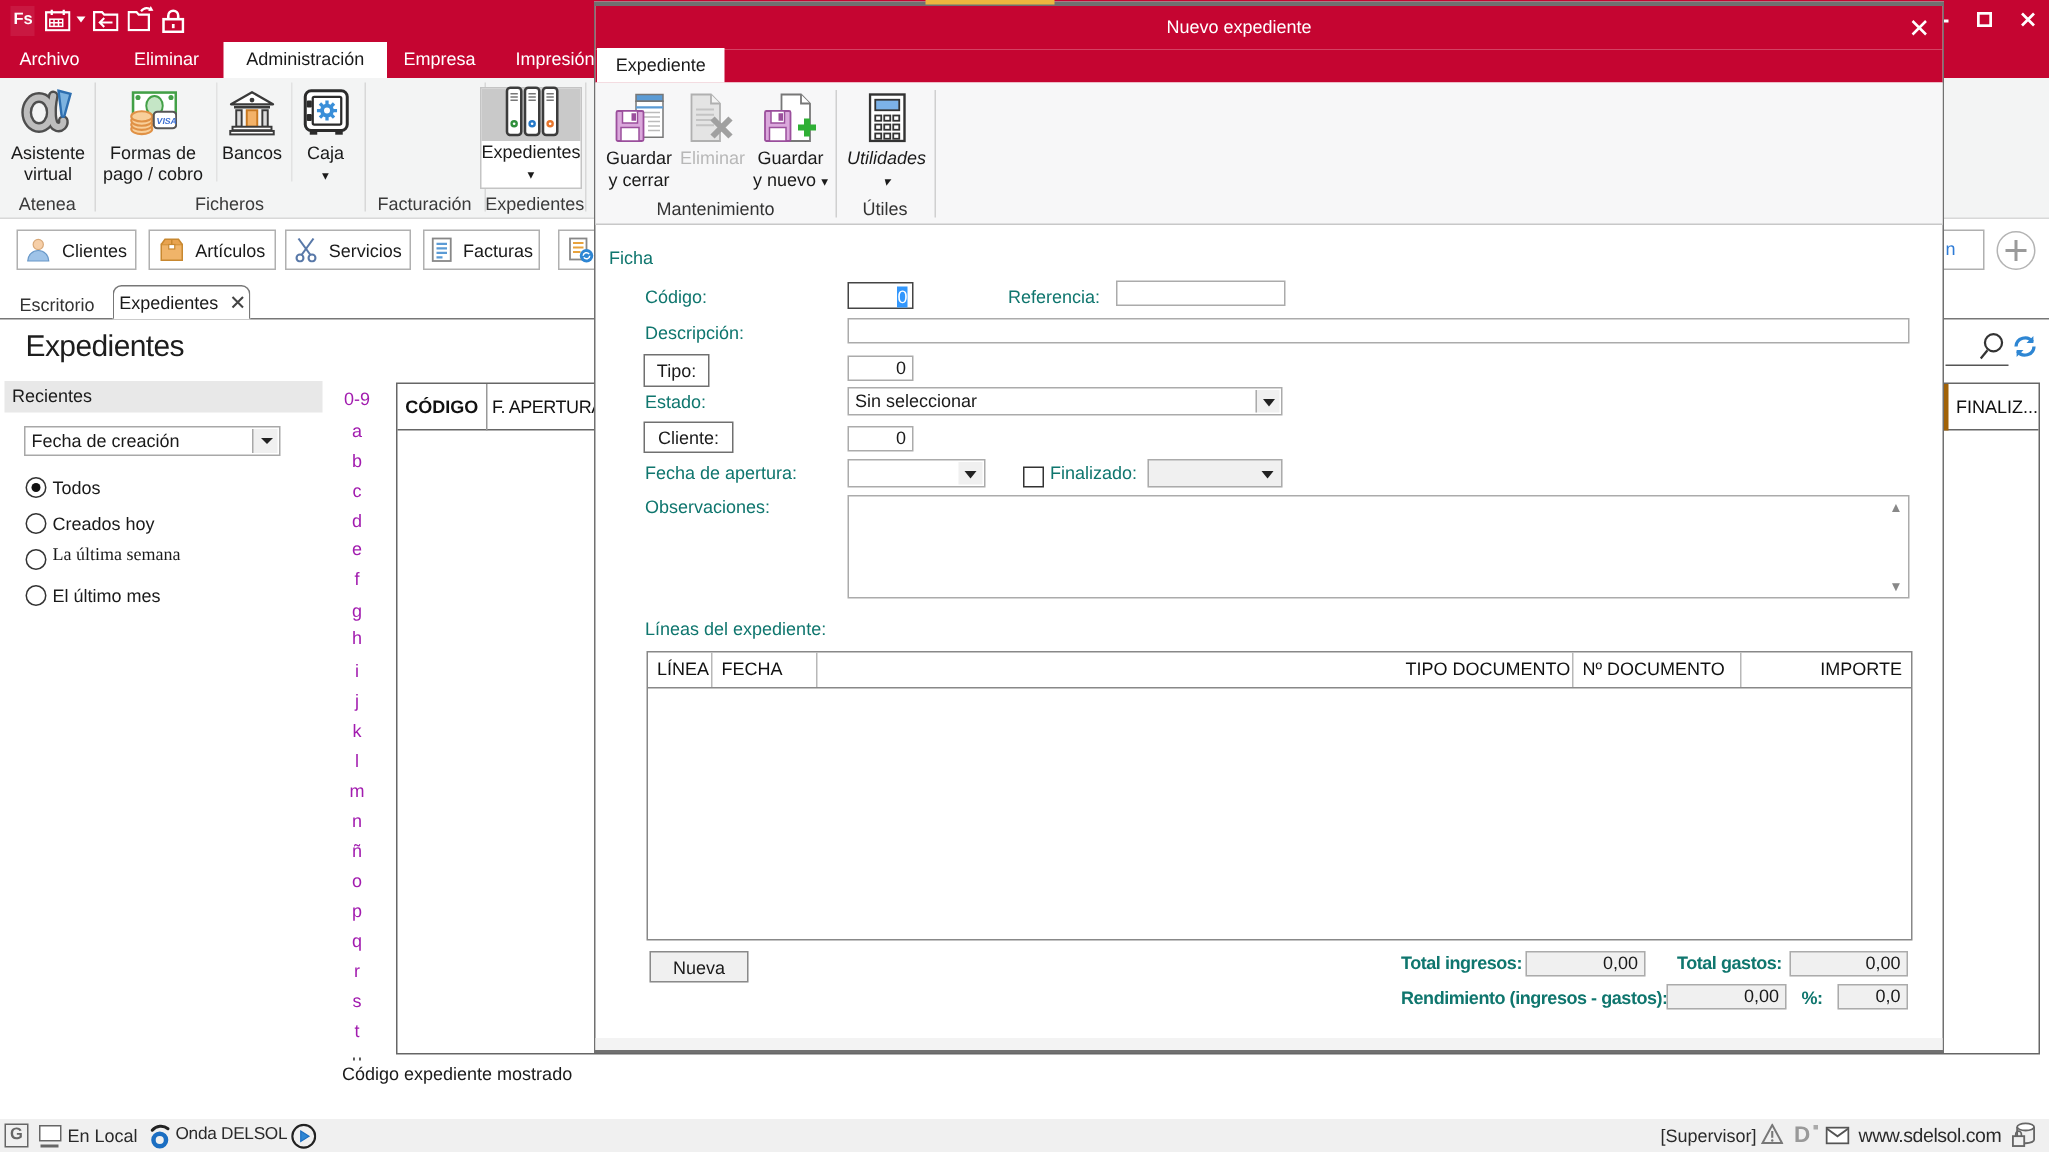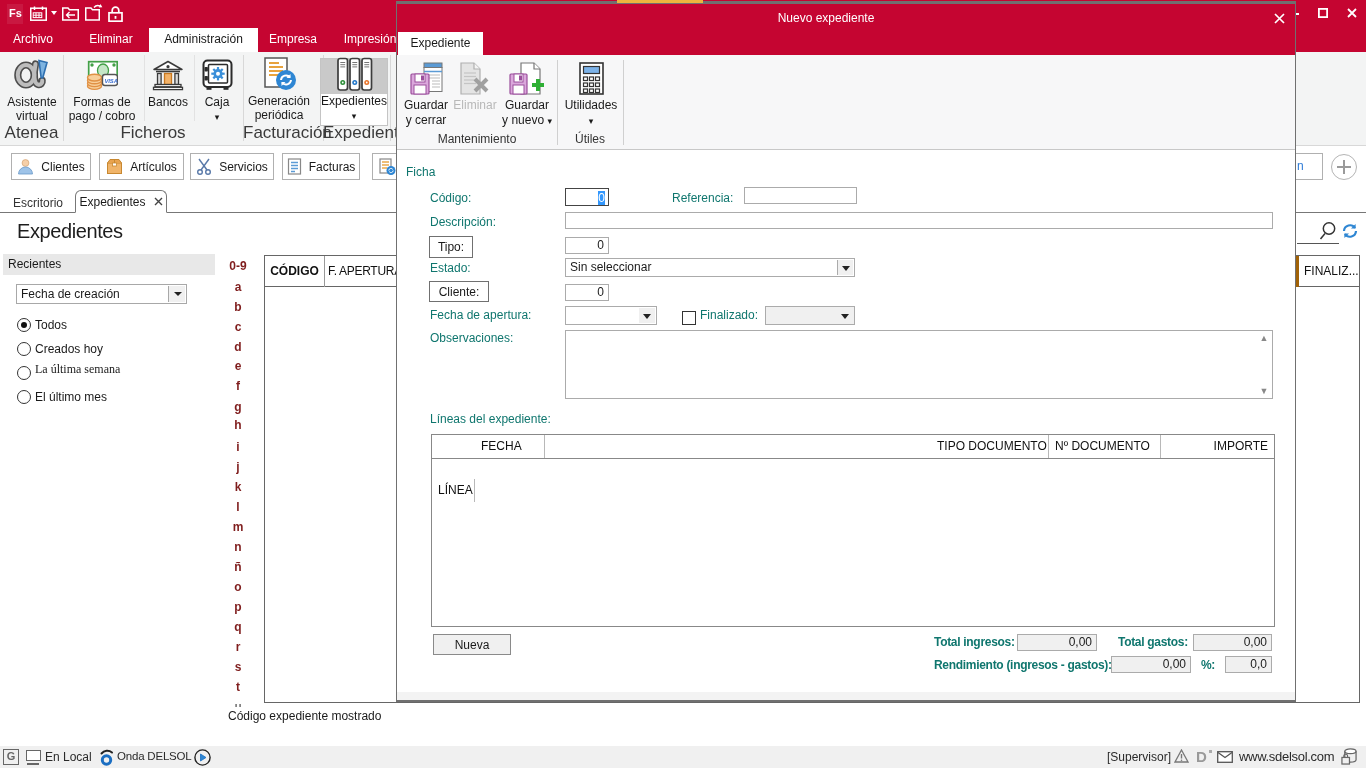--- a/index.html
+++ b/index.html
@@ -5,37 +5,37 @@
 * { margin:0; padding:0; box-sizing:border-box; }
 html,body { width:1366px; height:768px; overflow:hidden; font-family:"Liberation Sans", sans-serif; background:#fff; }
 .abs { position:absolute; }
 #stage { position:relative; width:1366px; height:768px; background:#fff; }
 #titlebar { left:0; top:0; width:1366px; height:28px; background:#c50531; }
 #tabrow { left:0; top:28px; width:1366px; height:24px; background:#c50531; }
 .mtab { position:absolute; top:0; height:24px; color:#fff; font-size:12px; line-height:23px; text-align:center; }
 .mtab.sel { background:#fff; color:#1a1a1a; }
 #ribbon { left:0; top:52px; width:1366px; height:94px; background:#f3f4f4; border-bottom:1px solid #d8d8d8; }
 .rgsep { position:absolute; top:3px; width:1px; height:86px; background:#d8d8d8; }
-.rlabel { position:absolute; bottom:2px; font-size:17px; color:#3a3a3a; text-align:center; }
+.rlabel { position:absolute; bottom:2px; font-size:12px; color:#3a3a3a; text-align:center; }
 .rbtn { position:absolute; top:3px; text-align:center; font-size:12px; color:#1a1a1a; }
 .rbtn .cap { line-height:14px; }
 .icw { display:flex; align-items:center; justify-content:center; }
 #toolbar { left:0; top:147px; width:1366px; height:38px; background:#fff; }
 .qbtn { position:absolute; top:6px; height:27px; border:1px solid #b0b0b0; background:#fff; font-size:12px; color:#1a1a1a; display:flex; align-items:center; justify-content:center; gap:7px; }
 #tabstrip { left:0; top:185px; width:1366px; height:28px; background:#fff; border-bottom:1px solid #777; }
 #seltab { position:absolute; left:75px; top:190px; width:92px; height:23px; background:#fff; border:1px solid #777; border-bottom:1px solid #fff; border-radius:6px 6px 0 0; font-size:12px; color:#1a1a1a; display:flex; align-items:center; justify-content:center; gap:8px; z-index:2; }
 #heading { left:17px; top:220px; font-size:20px; letter-spacing:-0.4px; color:#1d1d1d; }
 #rechdr { left:3px; top:254px; width:212px; height:21px; background:#e8e8e8; font-size:12px; color:#1a1a1a; line-height:21px; padding-left:5px; }
 #combo1 { left:16px; top:284px; width:171px; height:20px; border:1px solid #a8a8a8; background:#fff; font-size:12px; color:#1a1a1a; line-height:18px; padding-left:4px; }
 .arr { position:absolute; right:1px; top:1px; width:17px; height:16px; background:#f0f0f0; }
 .arr::after { content:''; position:absolute; left:4.5px; top:6px; border:4px solid transparent; border-top:4px solid #222; }
 .radio { position:absolute; left:17px; width:14px; height:14px; border:1px solid #333; border-radius:50%; background:#fff; }
 .radio.on::after { content:''; position:absolute; left:3px; top:3px; width:6px; height:6px; background:#111; border-radius:50%; }
 .rlab { position:absolute; left:35px; font-size:12px; color:#1a1a1a; line-height:15px; }
-.al { position:absolute; left:227px; width:22px; text-align:center; font-size:12px; color:#7f1d1d;font-weight:bold; }
+.al { position:absolute; left:227px; width:22px; text-align:center; font-size:12px; color:#a21caf; }
 #mtable { left:264px; top:255px; width:1096px; height:448px; border:1px solid #666; background:#fff; }
 .mth { position:absolute; top:0; height:31px; font-size:12px; color:#111; line-height:31px; white-space:nowrap; overflow:hidden; }
 #mthead { position:absolute; left:0; top:0; width:100%; height:31px; border-bottom:1px solid #666; }
 #statusbar { left:0; top:746px; width:1366px; height:22px; background:#f0f0f0; font-size:12px; color:#2a2a2a; }
 #nomsg { left:228px; top:709px; font-size:12px; color:#1a1a1a; }
 .sitem { position:absolute; }
 
 #dlg { left:396px; top:1px; width:900px; height:701px; background:#fff; border:1px solid #707070; border-top:3px solid #707070; border-bottom:2px solid #707070; z-index:10; }
 #dtitle { position:absolute; left:0; top:0; width:100%; height:29px; background:#c50531; color:#fff; font-size:12px; }
 #dtabrow { position:absolute; left:0; top:29px; width:100%; height:22px; background:#c50531; }
@@ -195,38 +195,20 @@
             </g>
         <circle cx="16" cy="14.7" r="2" fill="#fff"></circle>
         <g fill="#2b2b2b">
               <rect x="4.5" y="28" width="5" height="2.8"></rect>
               <rect x="21.5" y="28" width="5" height="2.8"></rect>
             </g>
       </svg>
         </div>
       <div class="cap">Caja<br><span style="font-size:9px;">▾</span></div>
     </div>
-    <div class="rbtn" style="left:245px;width:68px;">
-      <div class="icw" style="height:39px;">
-          <svg width="36" height="36" viewBox="0 0 36 36">
-        <rect x="4" y="1" width="22" height="29" fill="#fff" stroke="#555" stroke-width="1.5"></rect>
-        <g stroke="#e8a33d" stroke-width="2">
-              <line x1="8" y1="6" x2="18" y2="6"></line>
-              <line x1="8" y1="10" x2="22" y2="10"></line>
-              <line x1="8" y1="14" x2="22" y2="14"></line>
-              <line x1="8" y1="18" x2="22" y2="18"></line>
-            </g>
-        <circle cx="25" cy="23" r="10" fill="#2e86d3"></circle>
-        <path d="M20 23 a5 5 0 0 1 9 -2.5 M30 23 a5 5 0 0 1 -9 2.5" fill="none" stroke="#fff" stroke-width="2"></path>
-        <path d="M29.5 17 L29.5 21 L25.5 21 Z" fill="#fff"></path>
-            <path d="M20.5 29 L20.5 25 L24.5 25 Z" fill="#fff"></path>
-      </svg>
-        </div>
-      <div class="cap">Generación<br>periódica</div>
-    </div>
     <div class="abs" style="left:320px;top:6px;width:68px;height:68px;border:1px solid #c4c4c4;background:#fff;"></div>
       <div class="abs" style="left:321px;top:7px;width:66px;height:35px;background:#c9c9c9;"></div>
     <div class="rbtn" style="left:320px;width:68px;">
       <div class="icw" style="height:39px;">
           <svg width="38" height="36" viewBox="0 0 38 36">
         <g>
           <rect x="3" y="1.5" width="9.5" height="31.5" rx="2.2" fill="#fff" stroke="#3c3c3c" stroke-width="1.7"></rect>
           <rect x="15" y="1.5" width="9.5" height="31.5" rx="2.2" fill="#fff" stroke="#3c3c3c" stroke-width="1.7"></rect>
           <rect x="27" y="1.5" width="9.5" height="31.5" rx="2.2" fill="#fff" stroke="#3c3c3c" stroke-width="1.7"></rect>
           <g stroke="#777" stroke-width="1">
@@ -469,21 +451,21 @@
                 <rect x="1" y="12" width="17" height="20" rx="1" fill="#dba8dc" stroke="#9b4f9c" stroke-width="1.2"></rect>
                 <rect x="5" y="12" width="9" height="8" fill="#fff" stroke="#9b4f9c" stroke-width="1"></rect>
                 <rect x="10" y="13.5" width="3" height="5" fill="#9b4f9c"></rect>
                 <rect x="4" y="23" width="11" height="9" fill="#fff" stroke="#9b4f9c" stroke-width="1"></rect>
               </g>
           <path d="M29 17 L29 29 M23 23 L35 23" stroke="#2faf35" stroke-width="4"></path>
         </svg>
           </div>
         <div class="cap">Guardar<br>y nuevo <span style="font-size:9px;">▾</span></div>
       </div>
-      <div class="dbtn" style="left:166px;width:56px;">
+      <div class="dbtn" style="left:166px;width:56px;font-style:italic;">
         <div class="icw" style="height:39px;">
             <svg width="25" height="33" viewBox="0 0 25 33">
           <rect x="1" y="1" width="23" height="31" fill="#fff" stroke="#333" stroke-width="1.6"></rect>
           <rect x="4.5" y="4.5" width="16" height="7" fill="#7cb2e8" stroke="#333" stroke-width="1.2"></rect>
           <g fill="#fff" stroke="#333" stroke-width="1.2">
                 <rect x="4.5" y="15" width="4" height="3.5"></rect>
                 <rect x="10.5" y="15" width="4" height="3.5"></rect>
                 <rect x="16.5" y="15" width="4" height="3.5"></rect>
                 <rect x="4.5" y="21" width="4" height="3.5"></rect>
                 <rect x="10.5" y="21" width="4" height="3.5"></rect>
@@ -522,28 +504,28 @@
         <span class="carr"></span>
       </div>
     <div class="flabel" style="left:33px;top:327px;">Observaciones:</div>
     <div class="finput" style="left:168px;top:326px;width:708px;height:69px;">
       <div style="position:absolute;right:0;top:0;width:16px;height:14px;color:#888;font-size:9px;text-align:center;line-height:14px;">▲</div>
       <div style="position:absolute;right:0;bottom:0;width:16px;height:14px;color:#888;font-size:9px;text-align:center;line-height:14px;">▼</div>
     </div>
     <div class="flabel" style="left:33px;top:408px;">Líneas del expediente:</div>
     <div id="ltable">
       <div id="lthead">
-        <div class="lth" style="left:0;width:43px;padding-left:6px;margin-top:44px;">LÍNEA</div>
+        <div class="lth" style="left:0;width:43px;padding-left:6px;">LÍNEA</div>
         <div class="lth" style="left:43px;width:70px;padding-left:6px;">FECHA</div>
         <div class="lth" style="left:499px;width:118px;padding-left:6px;">TIPO DOCUMENTO</div>
         <div class="lth" style="left:617px;width:112px;padding-left:6px;">Nº DOCUMENTO</div>
         <div class="lth" style="left:729px;width:113px;text-align:right;padding-right:6px;border-right:none;">IMPORTE</div>
       </div>
     </div>
-    <div class="fbtn" style="left:36px;top:630px;width:78px;height:21px;background:#f0f0f0;border:1px solid #8a8a8a;">Nueva</div>
+    <div class="fbtn" style="left:36px;top:630px;width:66px;height:21px;background:#f0f0f0;border:1px solid #8a8a8a;">Nueva</div>
     <div class="flabel fbold" style="left:537px;top:631px;">Total ingresos:</div>
     <div class="finput num gray" style="left:620px;top:630px;width:80px;height:17px;line-height:15px;">0,00</div>
     <div class="flabel fbold" style="left:721px;top:631px;">Total gastos:</div>
     <div class="finput num gray" style="left:796px;top:630px;width:79px;height:17px;line-height:15px;">0,00</div>
     <div class="flabel fbold" style="left:537px;top:654px;">Rendimiento (ingresos - gastos):</div>
     <div class="finput num gray" style="left:714px;top:652px;width:80px;height:17px;line-height:15px;">0,00</div>
     <div class="flabel fbold" style="left:804px;top:654px;">%:</div>
     <div class="finput num gray" style="left:828px;top:652px;width:47px;height:17px;line-height:15px;">0,0</div>
     <div id="dfooter"></div>
   </div>

